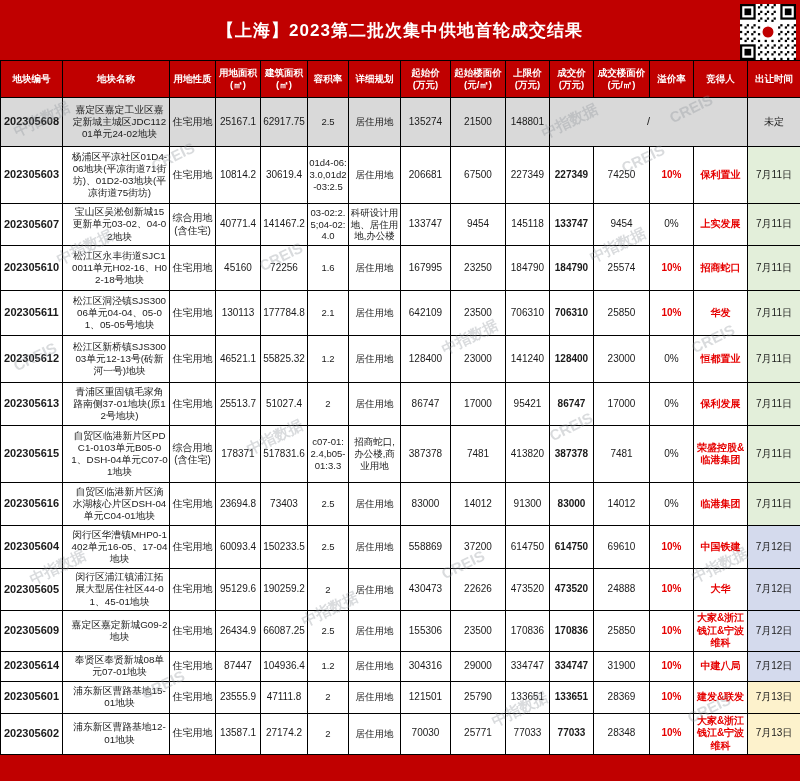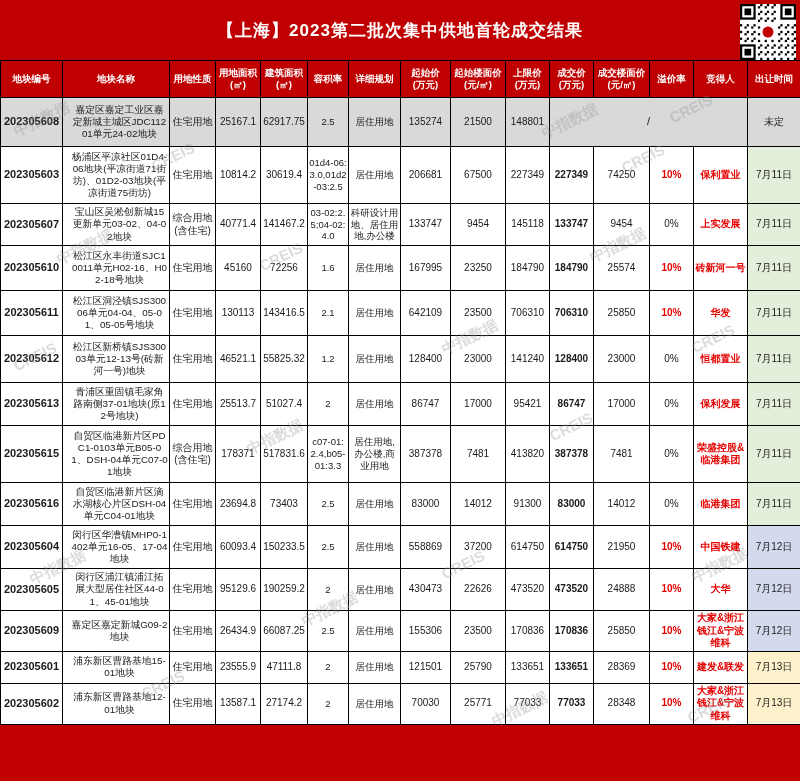--- a/index.html
+++ b/index.html
@@ -235,29 +235,29 @@
             <td class="c3">45160</td>
             <td class="c4">72256</td>
             <td class="c5">1.6</td>
             <td class="c6">居住用地</td>
             <td class="c7">167995</td>
             <td class="c8">23250</td>
             <td class="c9">184790</td>
             <td class="c10">184790</td>
             <td class="c11">25574</td>
             <td class="c12 red">10%</td>
-            <td class="c13 red">砖新河一号</td>
+            <td class="c13 red">招商蛇口</td>
             <td class="c14" style="background: rgb(227, 239, 218);">7月11日</td>
           </tr>
           <tr style="height: 45px;">
             <td class="c0">202305611</td>
             <td class="c1">松江区洞泾镇SJS30006单元04-04、05-01、05-05号地块</td>
             <td class="c2">住宅用地</td>
             <td class="c3">130113</td>
-            <td class="c4">143416.5</td>
+            <td class="c4">177784.8</td>
             <td class="c5">2.1</td>
             <td class="c6">居住用地</td>
             <td class="c7">642109</td>
             <td class="c8">23500</td>
             <td class="c9">706310</td>
             <td class="c10">706310</td>
             <td class="c11">25850</td>
             <td class="c12 red">10%</td>
             <td class="c13 red">华发</td>
             <td class="c14" style="background: rgb(227, 239, 218);">7月11日</td>
@@ -296,21 +296,21 @@
             <td class="c13 red">保利发展</td>
             <td class="c14" style="background: rgb(227, 239, 218);">7月11日</td>
           </tr>
           <tr style="height: 57px;">
             <td class="c0">202305615</td>
             <td class="c1">自贸区临港新片区PDC1-0103单元B05-01、DSH-04单元C07-01地块</td>
             <td class="c2">综合用地(含住宅)</td>
             <td class="c3">178371</td>
             <td class="c4">517831.6</td>
             <td class="c5">c07-01:2.4,b05-01:3.3</td>
-            <td class="c6">居住用地,办公楼,商业用地</td>
+            <td class="c6">招商蛇口,办公楼,商业用地</td>
             <td class="c7">387378</td>
             <td class="c8">7481</td>
             <td class="c9">413820</td>
             <td class="c10">387378</td>
             <td class="c11">7481</td>
             <td class="c12">0%</td>
             <td class="c13 red">荣盛控股&amp;临港集团</td>
             <td class="c14" style="background: rgb(227, 239, 218);">7月11日</td>
           </tr>
           <tr style="height: 43px;">
@@ -335,21 +335,21 @@
             <td class="c1">闵行区华漕镇MHP0-1402单元16-05、17-04地块</td>
             <td class="c2">住宅用地</td>
             <td class="c3">60093.4</td>
             <td class="c4">150233.5</td>
             <td class="c5">2.5</td>
             <td class="c6">居住用地</td>
             <td class="c7">558869</td>
             <td class="c8">37200</td>
             <td class="c9">614750</td>
             <td class="c10">614750</td>
-            <td class="c11">21950</td>
+            <td class="c11">69610</td>
             <td class="c12 red">10%</td>
             <td class="c13 red">中国铁建</td>
             <td class="c14" style="background: rgb(212, 218, 237);">7月12日</td>
           </tr>
           <tr style="height: 42px;">
             <td class="c0">202305605</td>
             <td class="c1">闵行区浦江镇浦江拓展大型居住社区44-01、45-01地块</td>
             <td class="c2">住宅用地</td>
             <td class="c3">95129.6</td>
             <td class="c4">190259.2</td>
@@ -372,20 +372,37 @@
             <td class="c4">66087.25</td>
             <td class="c5">2.5</td>
             <td class="c6">居住用地</td>
             <td class="c7">155306</td>
             <td class="c8">23500</td>
             <td class="c9">170836</td>
             <td class="c10">170836</td>
             <td class="c11">25850</td>
             <td class="c12 red">10%</td>
             <td class="c13 red">大家&amp;浙江钱江&amp;宁波维科</td>
+            <td class="c14" style="background: rgb(212, 218, 237);">7月12日</td>
+          </tr>
+          <tr style="height: 30px;">
+            <td class="c0">202305614</td>
+            <td class="c1">奉贤区奉贤新城08单元07-01地块</td>
+            <td class="c2">住宅用地</td>
+            <td class="c3">87447</td>
+            <td class="c4">104936.4</td>
+            <td class="c5">1.2</td>
+            <td class="c6">居住用地</td>
+            <td class="c7">304316</td>
+            <td class="c8">29000</td>
+            <td class="c9">334747</td>
+            <td class="c10">334747</td>
+            <td class="c11">31900</td>
+            <td class="c12 red">10%</td>
+            <td class="c13 red">中建八局</td>
             <td class="c14" style="background: rgb(212, 218, 237);">7月12日</td>
           </tr>
           <tr style="height: 32px;">
             <td class="c0">202305601</td>
             <td class="c1">浦东新区曹路基地15-01地块</td>
             <td class="c2">住宅用地</td>
             <td class="c3">23555.9</td>
             <td class="c4">47111.8</td>
             <td class="c5">2</td>
             <td class="c6">居住用地</td>

